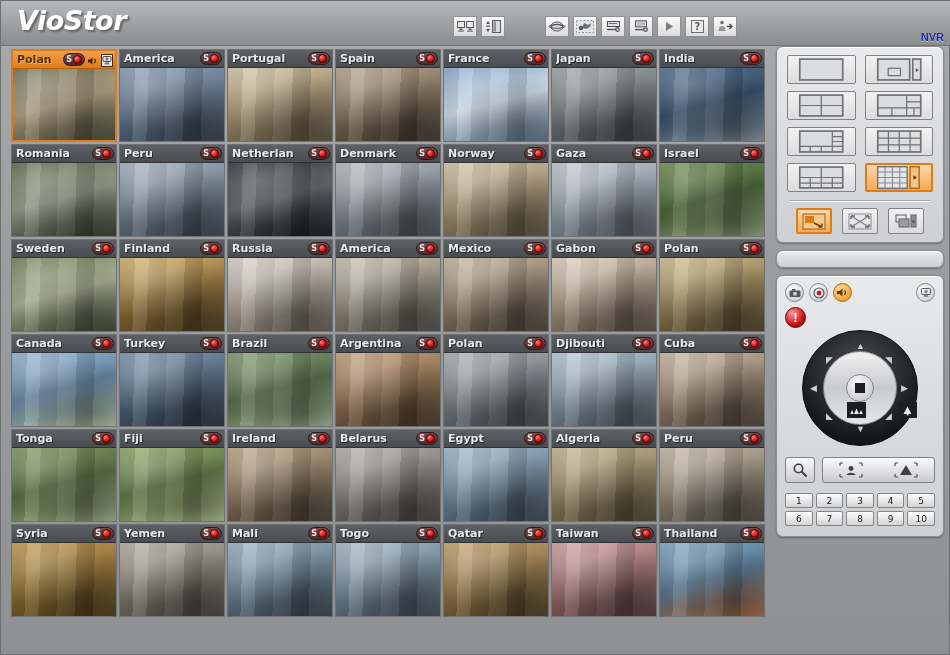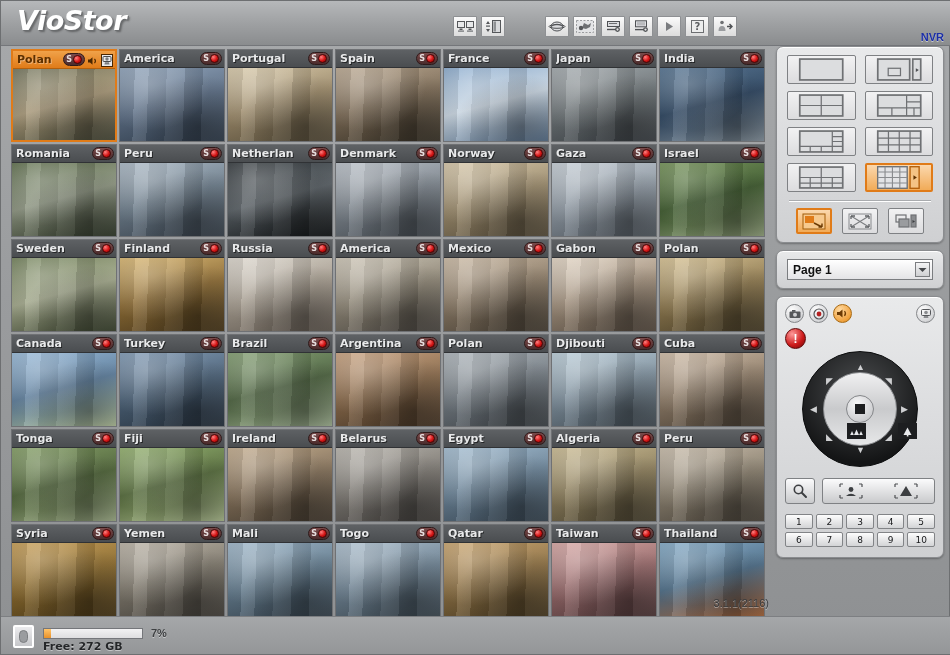--- a/index.html
+++ b/index.html
@@ -1031,28 +1031,20 @@
               <rect x="2" y="2" width="10" height="7" fill="none" stroke="#6f7174" stroke-width="1.2"></rect>
               <rect x="5" y="6" width="10" height="8" fill="#9a9c9f" stroke="#6f7174" stroke-width="1.2"></rect>
               <rect x="17" y="2" width="5" height="12" fill="#8a8c8f" stroke="#6f7174" stroke-width="1.2"></rect>
               <path d="M18.5 7 L21 8.5 L18.5 10 Z" fill="#3c3e41"></path>
             </svg>
         </div>
       </div>
     </div>
 
     <div class="panel selects">
-      <div class="sel">
-        <span class="sel-text">Page 1</span>
-        <span class="sel-arrow">
-          <svg width="9" height="6" viewBox="0 0 9 6">
-              <path d="M0.5 1 L4.5 5 L8.5 1 Z" fill="#45474a"></path>
-            </svg>
-        </span>
-      </div>
     </div>
 
     <div class="panel ptz">
       <div class="ptz-topicons">
         <div class="rnd-btn" title="Snapshot">
           <svg width="12" height="10" viewBox="0 0 12 10">
               <rect x="0.5" y="2.5" width="11" height="6.5" rx="1" fill="#55575a"></rect>
               <rect x="3" y="1" width="3.5" height="1.8" fill="#55575a"></rect>
               <circle cx="6" cy="5.8" r="2" fill="#cfd0d2"></circle>
             </svg>
@@ -1142,24 +1134,13 @@
           <div class="preset">5</div>
           <div class="preset">6</div>
           <div class="preset">7</div>
           <div class="preset">8</div>
           <div class="preset">9</div>
           <div class="preset">10</div>
         </div>
     </div>
   </div>
 
-  <div class="statusbar">
-    <div class="version">3.1.1(2116)</div>
-    <div class="hdd-ico">
-        <div class="platter"></div>
-      </div>
-    <div class="bar-outer">
-      <div class="bar-fill" id="bar-fill" style="width: 7%;"></div>
-    </div>
-    <div class="pct">7%</div>
-    <div class="free-text">Free: 272 GB</div>
-  </div>
 </div>
 
 </body></html>

